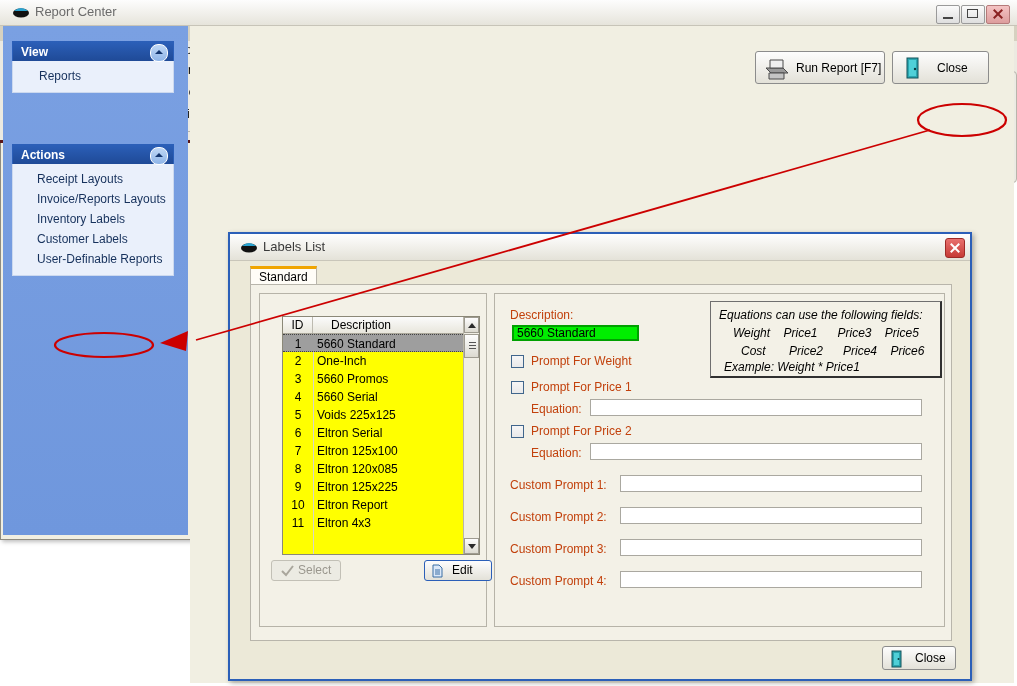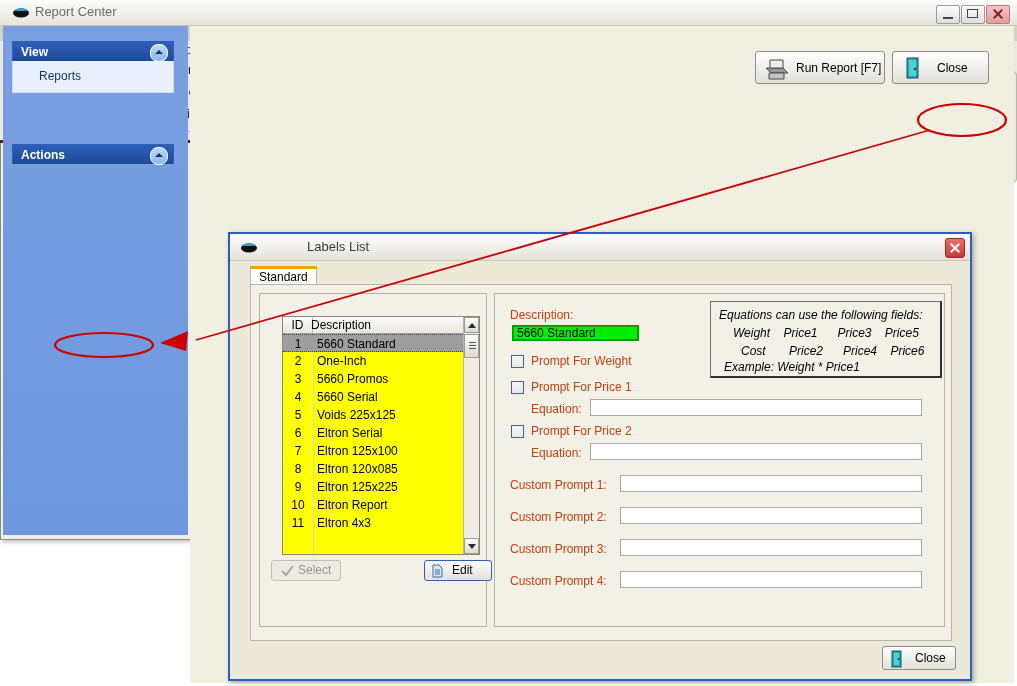--- a/index.html
+++ b/index.html
@@ -83,21 +83,21 @@
   .rc-body{position:absolute;left:190px;top:26px;right:3px;bottom:3px;background:#f1efe2;}
   .btn{position:absolute;border:1px solid #8c8c8c;border-radius:3px;
      background:linear-gradient(#fdfdfd,#e3e1d8);font-size:12px;color:#000;
      text-align:center;box-sizing:border-box;}
 
   
   #labels-list{position:absolute;left:228px;top:232px;width:740px;height:445px;
      background:#ece9d8;border:2px solid #2b5fb8;box-shadow:2px 2px 5px rgba(0,0,0,.3);}
   .ll-title{position:absolute;left:0;top:0;width:100%;height:26px;
      background:linear-gradient(#fefefe,#e4e2d8);border-bottom:1px solid #c9c6ba;}
-  .ll-title .tt{position:absolute;left:33px;top:5px;font-size:13px;color:#3a3a3a;margin-left:44px;}
+  .ll-title .tt{position:absolute;left:33px;top:5px;font-size:13px;color:#3a3a3a;}
   .xbtn{position:absolute;right:5px;top:4px;width:18px;height:18px;border-radius:3px;
      background:linear-gradient(#e8716e,#c63a36);border:1px solid #9d2a27;}
   .xbtn:before,.xbtn:after{content:"";position:absolute;left:3px;top:8px;width:12px;height:2px;background:#fff;}
   .xbtn:before{transform:rotate(45deg);}
   .xbtn:after{transform:rotate(-45deg);}
 
   .tabhdr{position:absolute;left:20px;top:32px;height:19px;background:#fffdf7;
      border:1px solid #b8b5ab;border-top:3px solid #f0a500;border-bottom:none;
      font-size:12px;line-height:17px;padding:0 8px;box-sizing:border-box;}
   .tabpane{position:absolute;left:20px;top:50px;width:700px;height:355px;
@@ -105,21 +105,21 @@
 
   .grpbox{position:absolute;border:1px solid #b6b3a8;background:#f3f1e7;}
 
   
   .grid{position:absolute;left:22px;top:22px;width:196px;height:237px;
      background:#ffff00;border:1px solid #8b8878;}
   .ghead{position:absolute;left:0;top:0;width:100%;height:17px;
      background:linear-gradient(#fbfbfb,#e8e6dc);border-bottom:1px solid #a9a699;box-sizing:border-box;}
   .ghead .c1{position:absolute;left:0;width:30px;text-align:center;font-size:12px;line-height:16px;
      border-right:1px solid #bdbab0;box-sizing:border-box;}
-  .ghead .c2{position:absolute;left:23px;font-size:12px;line-height:16px;padding-left:5px;}
+  .ghead .c2{position:absolute;left:43px;font-size:12px;line-height:16px;padding-left:5px;}
   .grow{position:absolute;left:0;width:100%;height:18px;box-sizing:border-box;}
   .grow .id{position:absolute;left:0;width:30px;text-align:center;font-size:12px;line-height:18px;}
   .grow .ds{position:absolute;left:34px;font-size:12px;line-height:18px;}
   .grow.sel{background:#9e9e9e;border-top:1px dotted #444;border-bottom:1px dotted #444;}
   .gsep{position:absolute;left:30px;top:17px;width:1px;bottom:0;background:#d8d5c8;}
   .gscroll{position:absolute;right:0;top:0;width:16px;height:100%;background:#f0eee4;
      border-left:1px solid #b9b6aa;box-sizing:border-box;}
   .sbtn{position:absolute;left:0;width:15px;height:16px;background:linear-gradient(#fdfdfd,#dcdad0);
      border:1px solid #9e9b90;box-sizing:border-box;}
   .sbtn:after{content:"";position:absolute;left:3px;border-left:4px solid transparent;border-right:4px solid transparent;}
@@ -496,20 +496,27 @@
         <div class="navbody">
           <div class="navitem plain">Reports</div>
         </div>
       </div>
 
       <div class="navsec" style="top:118px;">
         <div class="navhdr">
           <span>Actions</span>
           <span class="chev"></span>
         </div>
+        <div class="navbody">
+          <div class="navitem">Receipt Layouts</div>
+          <div class="navitem">Invoice/Reports Layouts</div>
+          <div class="navitem">Inventory Labels</div>
+          <div class="navitem">Customer Labels</div>
+          <div class="navitem">User-Definable Reports</div>
+        </div>
       </div>
     </div>
 
     <div class="rc-body">
       <div class="btn" style="left:565px;top:25px;width:130px;height:33px;">
         <span style="position:absolute;left:7px;top:6px;">
           <svg width="28" height="22">
             <path d="M3 10 h17 l5 5 h-17 z" fill="#9a9a9a" stroke="#4a4a4a"></path>
             <path d="M7 2 h13 v8 h-13 z" fill="#efefef" stroke="#4a4a4a"></path>
             <path d="M6 15 h15 v6 h-15 z" fill="#c4c4c4" stroke="#4a4a4a"></path>

